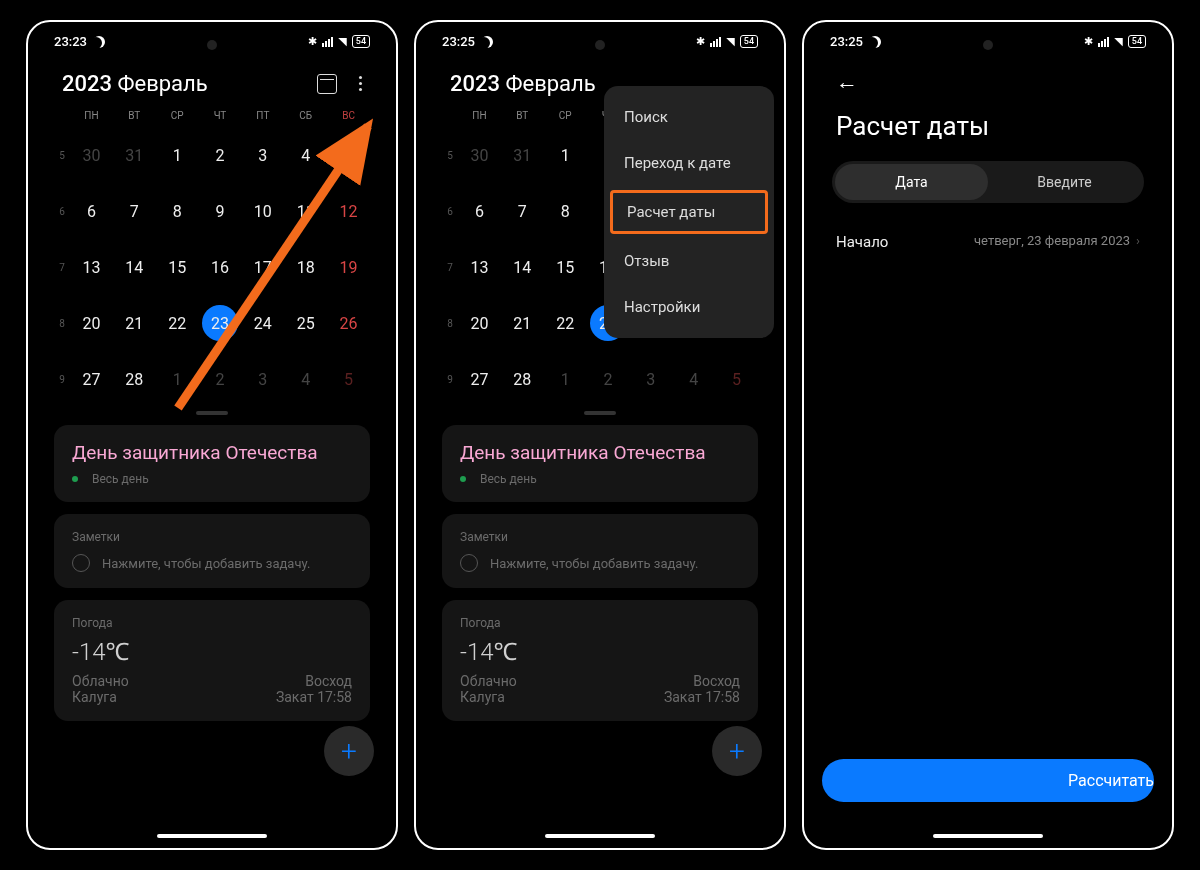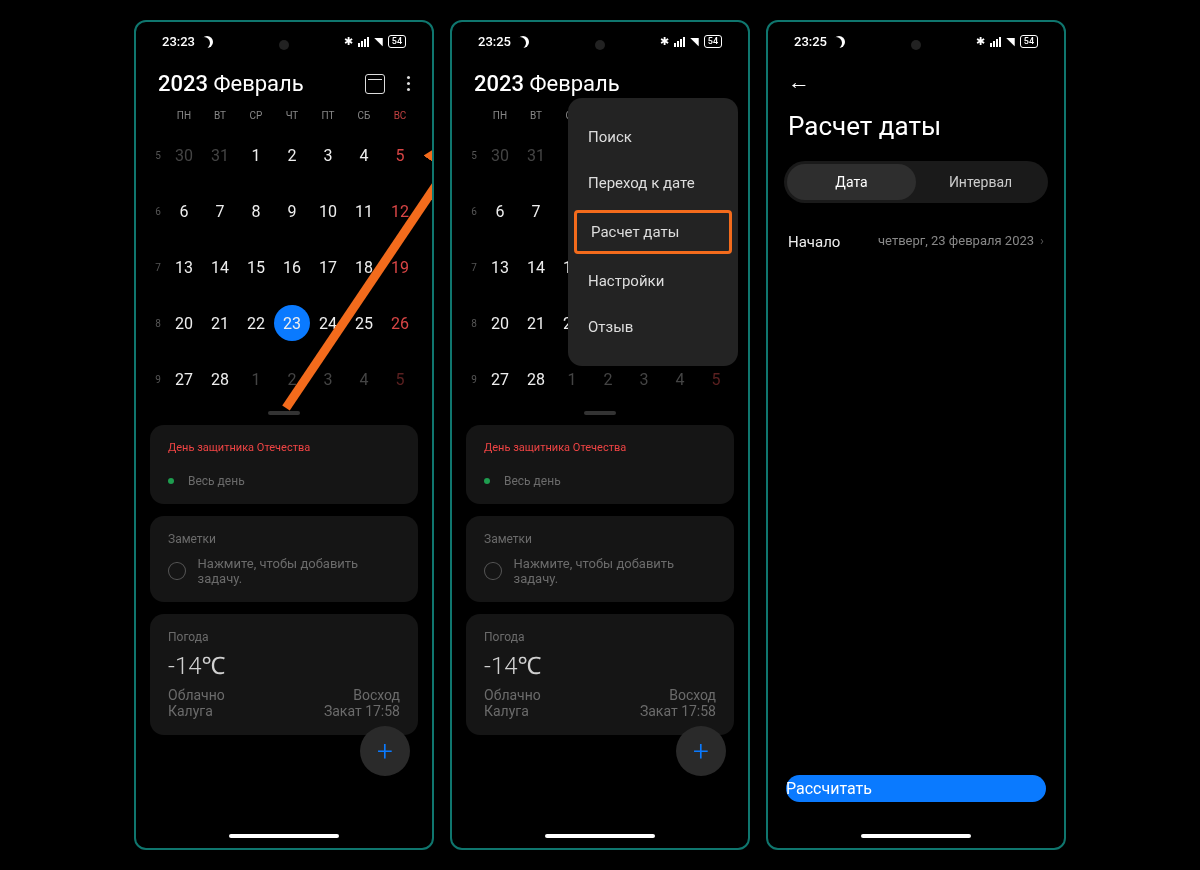--- a/index.html
+++ b/index.html
@@ -6,27 +6,27 @@
   body {
     background: #000;
     font-family: -apple-system, BlinkMacSystemFont, "Segoe UI", Roboto, sans-serif;
     display: flex;
     justify-content: center;
     align-items: flex-start;
     gap: 16px;
     padding: 20px;
   }
   .phone {
-    width: 300px;
+    width: 372px;
     height: 830px;
     background: #000;
-    border-radius: 12px;
+    border-radius: 24px;
     position: relative;
     overflow: hidden;
-    border: 2px solid #0f766e;
+    border: 2px solid #ffffff;
   }
   .phone::before {
     content: "";
     position: absolute;
     top: 18px;
     left: 50%;
     transform: translateX(-50%);
     width: 10px; height: 10px;
     background: #222;
     border-radius: 50%;
@@ -42,21 +42,21 @@
     font-weight: 500;
   }
   .statusbar .left { display:flex; align-items:center; gap:6px; }
   .statusbar .right { display:flex; align-items:center; gap:5px; font-size:11px; }
   .moon { width:12px; height:12px; border-radius:50%; box-shadow: inset -3px 1px 0 0 #fff; }
   .sigbars { display:flex; gap:1px; align-items:flex-end;}
   .sigbars span { width:2px; background:#fff; }
   .sigbars span:nth-child(1){height:4px;} .sigbars span:nth-child(2){height:6px;}
   .sigbars span:nth-child(3){height:8px;} .sigbars span:nth-child(4){height:10px;}
   .batt { border:1px solid #fff; border-radius:3px; padding:0 3px; font-size:9px; line-height:11px;}
-  .content { padding: 6px 14px; color:#fff; }
+  .content { padding: 6px 26px; color:#fff; }
 
   .header { display:flex; justify-content:space-between; align-items:center; padding: 10px 8px 14px; }
   .header h1 { font-size: 22px; font-weight: 400; }
   .header h1 .year { font-weight:500; }
   .header .actions { display:flex; gap:22px; align-items:center; }
   .cal-icon { width:20px;height:20px;border:1.5px solid #ddd;border-radius:3px;position:relative; }
   .cal-icon::before { content:""; position:absolute; top:4px;left:2px;right:2px;border-top:1.5px solid #ddd;}
   .dots-icon { display:flex;flex-direction:column;gap:3px;}
   .dots-icon span{width:3px;height:3px;background:#ddd;border-radius:50%;}
 
@@ -67,51 +67,51 @@
   .day { height:56px; display:flex; align-items:center; justify-content:center; font-size:16px; color:#eee; position:relative;}
   .day.faded { color:#444; }
   .day.sun { color:#d84545; }
   .day.sun.faded{ color:#5a2020;}
   .day.today { }
   .day.today span.badge{ width:36px;height:36px;background:#0a7aff;border-radius:50%;display:flex;align-items:center;justify-content:center;}
   .day.hol::before{content:"";position:absolute;top:10px;width:3px;height:3px;background:#0a7aff;border-radius:50%;}
   .grab { width:32px;height:4px;background:#333;border-radius:2px;margin:4px auto 10px;}
 
   .card { background:#151515; border-radius:14px; padding:16px 18px; margin-bottom:12px; color:#d0d0d0;}
-  .card .title { font-size:11px; color:#ef4444; margin-bottom:20px;}
+  .card .title { font-size:19px; color:#f9a8d4; margin-bottom:8px;}
   .card .sub { font-size:12px; color:#6b6b6b; display:flex;align-items:center;gap:14px;}
   .bullet { width:6px;height:6px;background:#1e9d4f;border-radius:50%;}
   .taskline{ display:flex;align-items:center;gap:12px;margin-top:10px;}
   .taskcirc{width:18px;height:18px;border:1.5px solid #555;border-radius:50%;}
   .taskline span{font-size:13px;color:#6b6b6b;}
   .weather .label{font-size:12px;color:#6b6b6b;margin-bottom:4px;}
   .weather .temp{font-size:24px;font-weight:300;margin-bottom:6px;}
   .weather .row{display:flex;justify-content:space-between;font-size:14px;color:#6b6b6b;}
   .fab{position:absolute;bottom:72px;right:22px;width:50px;height:50px;background:#2a2a2a;border-radius:50%;display:flex;align-items:center;justify-content:center;color:#0a7aff;font-size:28px;font-weight:300;}
   .homebar{position:absolute;bottom:10px;left:50%;transform:translateX(-50%);width:110px;height:4px;background:#fff;border-radius:2px;}
 
   .arrow-annot{position:absolute;z-index:50;pointer-events:none;}
 
-  .menu-overlay{position:absolute;top:76px;right:10px;width:170px;background:#232323;border-radius:14px;padding:16px 0;z-index:60;}
+  .menu-overlay{position:absolute;top:64px;right:10px;width:170px;background:#232323;border-radius:14px;padding:8px 0;z-index:60;}
   .menu-overlay .mitem{padding:14px 20px;font-size:15px;color:#ddd;}
   .menu-overlay .mitem.hl{border:3px solid #f36b1c;border-radius:4px;margin:4px 6px;padding:10px 14px;}
 
   
   .back-arrow{font-size:22px;padding:8px 6px;}
   .s3 h1{font-size:26px;font-weight:400;padding:8px 6px 20px;}
   .segment{display:flex;background:#1a1a1a;border-radius:30px;padding:3px;margin:0 2px 16px;}
   .segment .seg{flex:1;text-align:center;padding:10px 0;font-size:14px;color:#ccc;border-radius:26px;}
   .segment .seg.active{background:#2e2e2e;color:#fff;}
   .hint{text-align:center;font-size:11px;color:#6b6b6b;margin-bottom:54px;}
   .formrow{display:flex;justify-content:space-between;align-items:flex-start;padding:14px 6px;font-size:15px;}
   .formrow .label{color:#eee;}
   .formrow .value{color:#888;font-size:13px;display:flex;align-items:center;gap:6px;}
   .chev{color:#555;}
   .placeholder{color:#444;}
-  .calc-btn{position:absolute;bottom:46px;left:18px;right:18px;background:#0a7aff;color:#fff;text-align:left;padding:4px 0;border-radius:30px;font-size:16px;}
+  .calc-btn{position:absolute;bottom:46px;left:18px;right:18px;background:#0a7aff;color:#fff;text-align:right;padding:12px 0;border-radius:30px;font-size:16px;}
 </style>
 </head>
 <body>
 
 <div class="phone">
   <div class="statusbar">
     <div class="left">
         <span>23:23</span>
         <div class="moon"></div>
       </div>
@@ -342,22 +342,22 @@
         </div>
     </div>
   </div>
   <div class="fab">+</div>
   <div class="homebar"></div>
 
   <div class="menu-overlay">
     <div class="mitem">Поиск</div>
     <div class="mitem">Переход к дате</div>
     <div class="mitem hl">Расчет даты</div>
+    <div class="mitem">Отзыв</div>
     <div class="mitem">Настройки</div>
-    <div class="mitem">Отзыв</div>
   </div>
 </div>
 
 <div class="phone">
   <div class="statusbar">
     <div class="left">
         <span>23:25</span>
         <div class="moon"></div>
       </div>
     <div class="right">
@@ -370,21 +370,21 @@
         </div>
       <span>◥</span>
       <span class="batt">54</span>
     </div>
   </div>
   <div class="content s3">
     <div class="back-arrow">←</div>
     <h1>Расчет даты</h1>
     <div class="segment">
       <div class="seg active">Дата</div>
-      <div class="seg">Интервал</div>
+      <div class="seg">Введите</div>
     </div>
     <div class="formrow">
       <span class="label">Начало</span>
       <span class="value">
           <span>четверг, 23 февраля 2023</span>
           <span class="chev">›</span>
         </span>
     </div>
   </div>
   <div class="calc-btn">Рассчитать</div>

